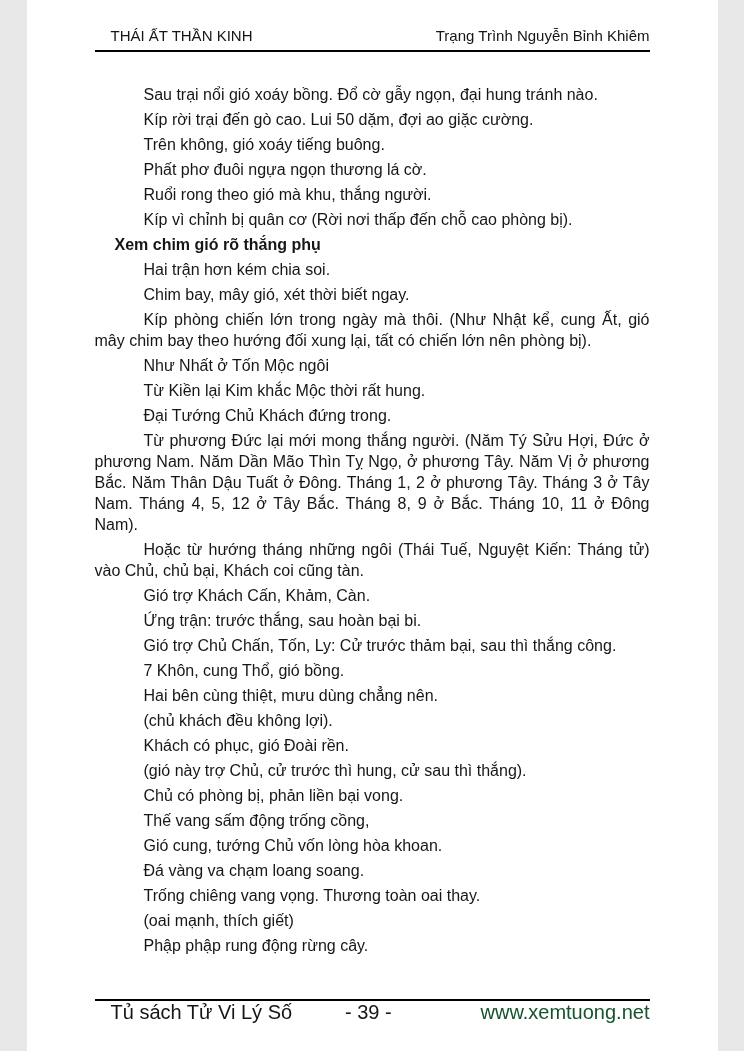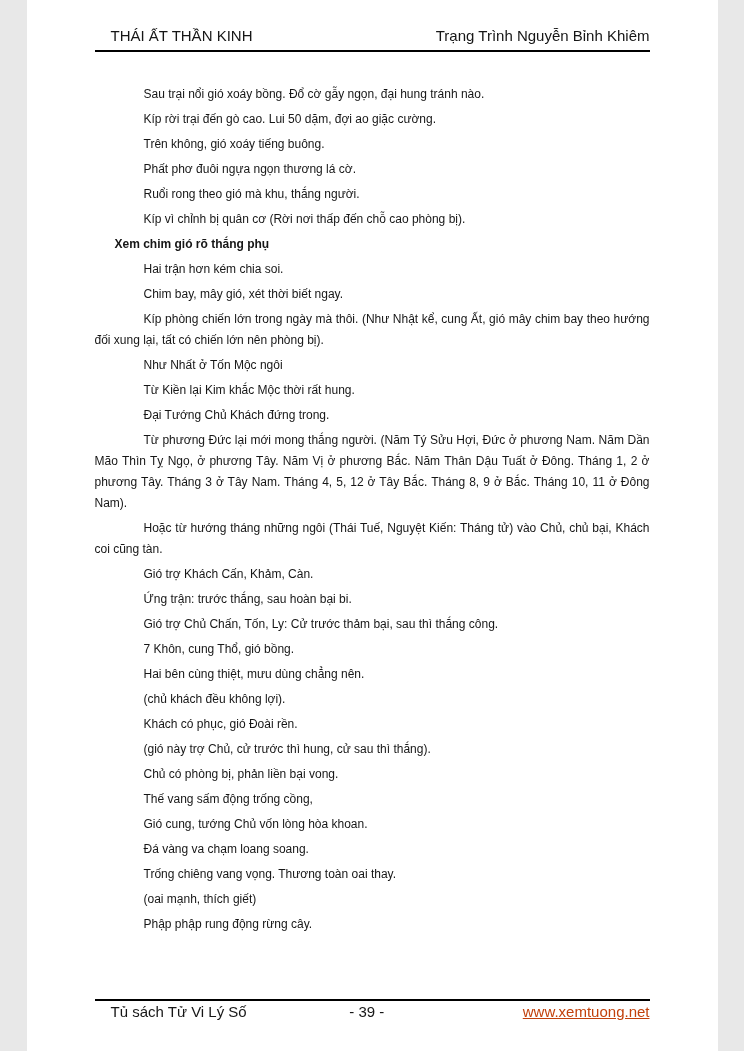--- a/index.html
+++ b/index.html
@@ -36,21 +36,21 @@
   .doc-body {
     position: absolute;
     left: 68px;
     right: 68px;
     top: 84px;
     font-size: 16px;
   }
   .doc-body p, .doc-body h2 {
     margin: 0 0 4px 0;
     line-height: 21px;
-    font-size: 12px;
+    font-size: 16px;
   }
   .doc-body p.verse {
     text-indent: 49px;
   }
   .doc-body p.para {
     text-indent: 49px;
     text-align: justify;
   }
   .doc-body h2.heading {
     font-weight: bold;
@@ -58,28 +58,27 @@
   }
   .footer-rule { top: 999px; }
   .footer {
     position: absolute;
     left: 68px;
     right: 68px;
     top: 1003px;
     display: flex;
     justify-content: space-between;
     align-items: flex-end;
-    font-size: 15px;
+    font-size: 20px;
     line-height: 18px;
   }
   .footer .left-part { padding-left: 16px; }
   .footer .center-part { transform: translateX(-18px); }
   .footer-link {
-    color: #c2410c;
-    text-decoration: underline;
+    color: #14532d;
     cursor: pointer;
   }
 </style>
 </head>
 <body>
 
 <div class="page">
 
   <div class="header">
     <span class="left-part">THÁI ẤT THẦN KINH</span>

